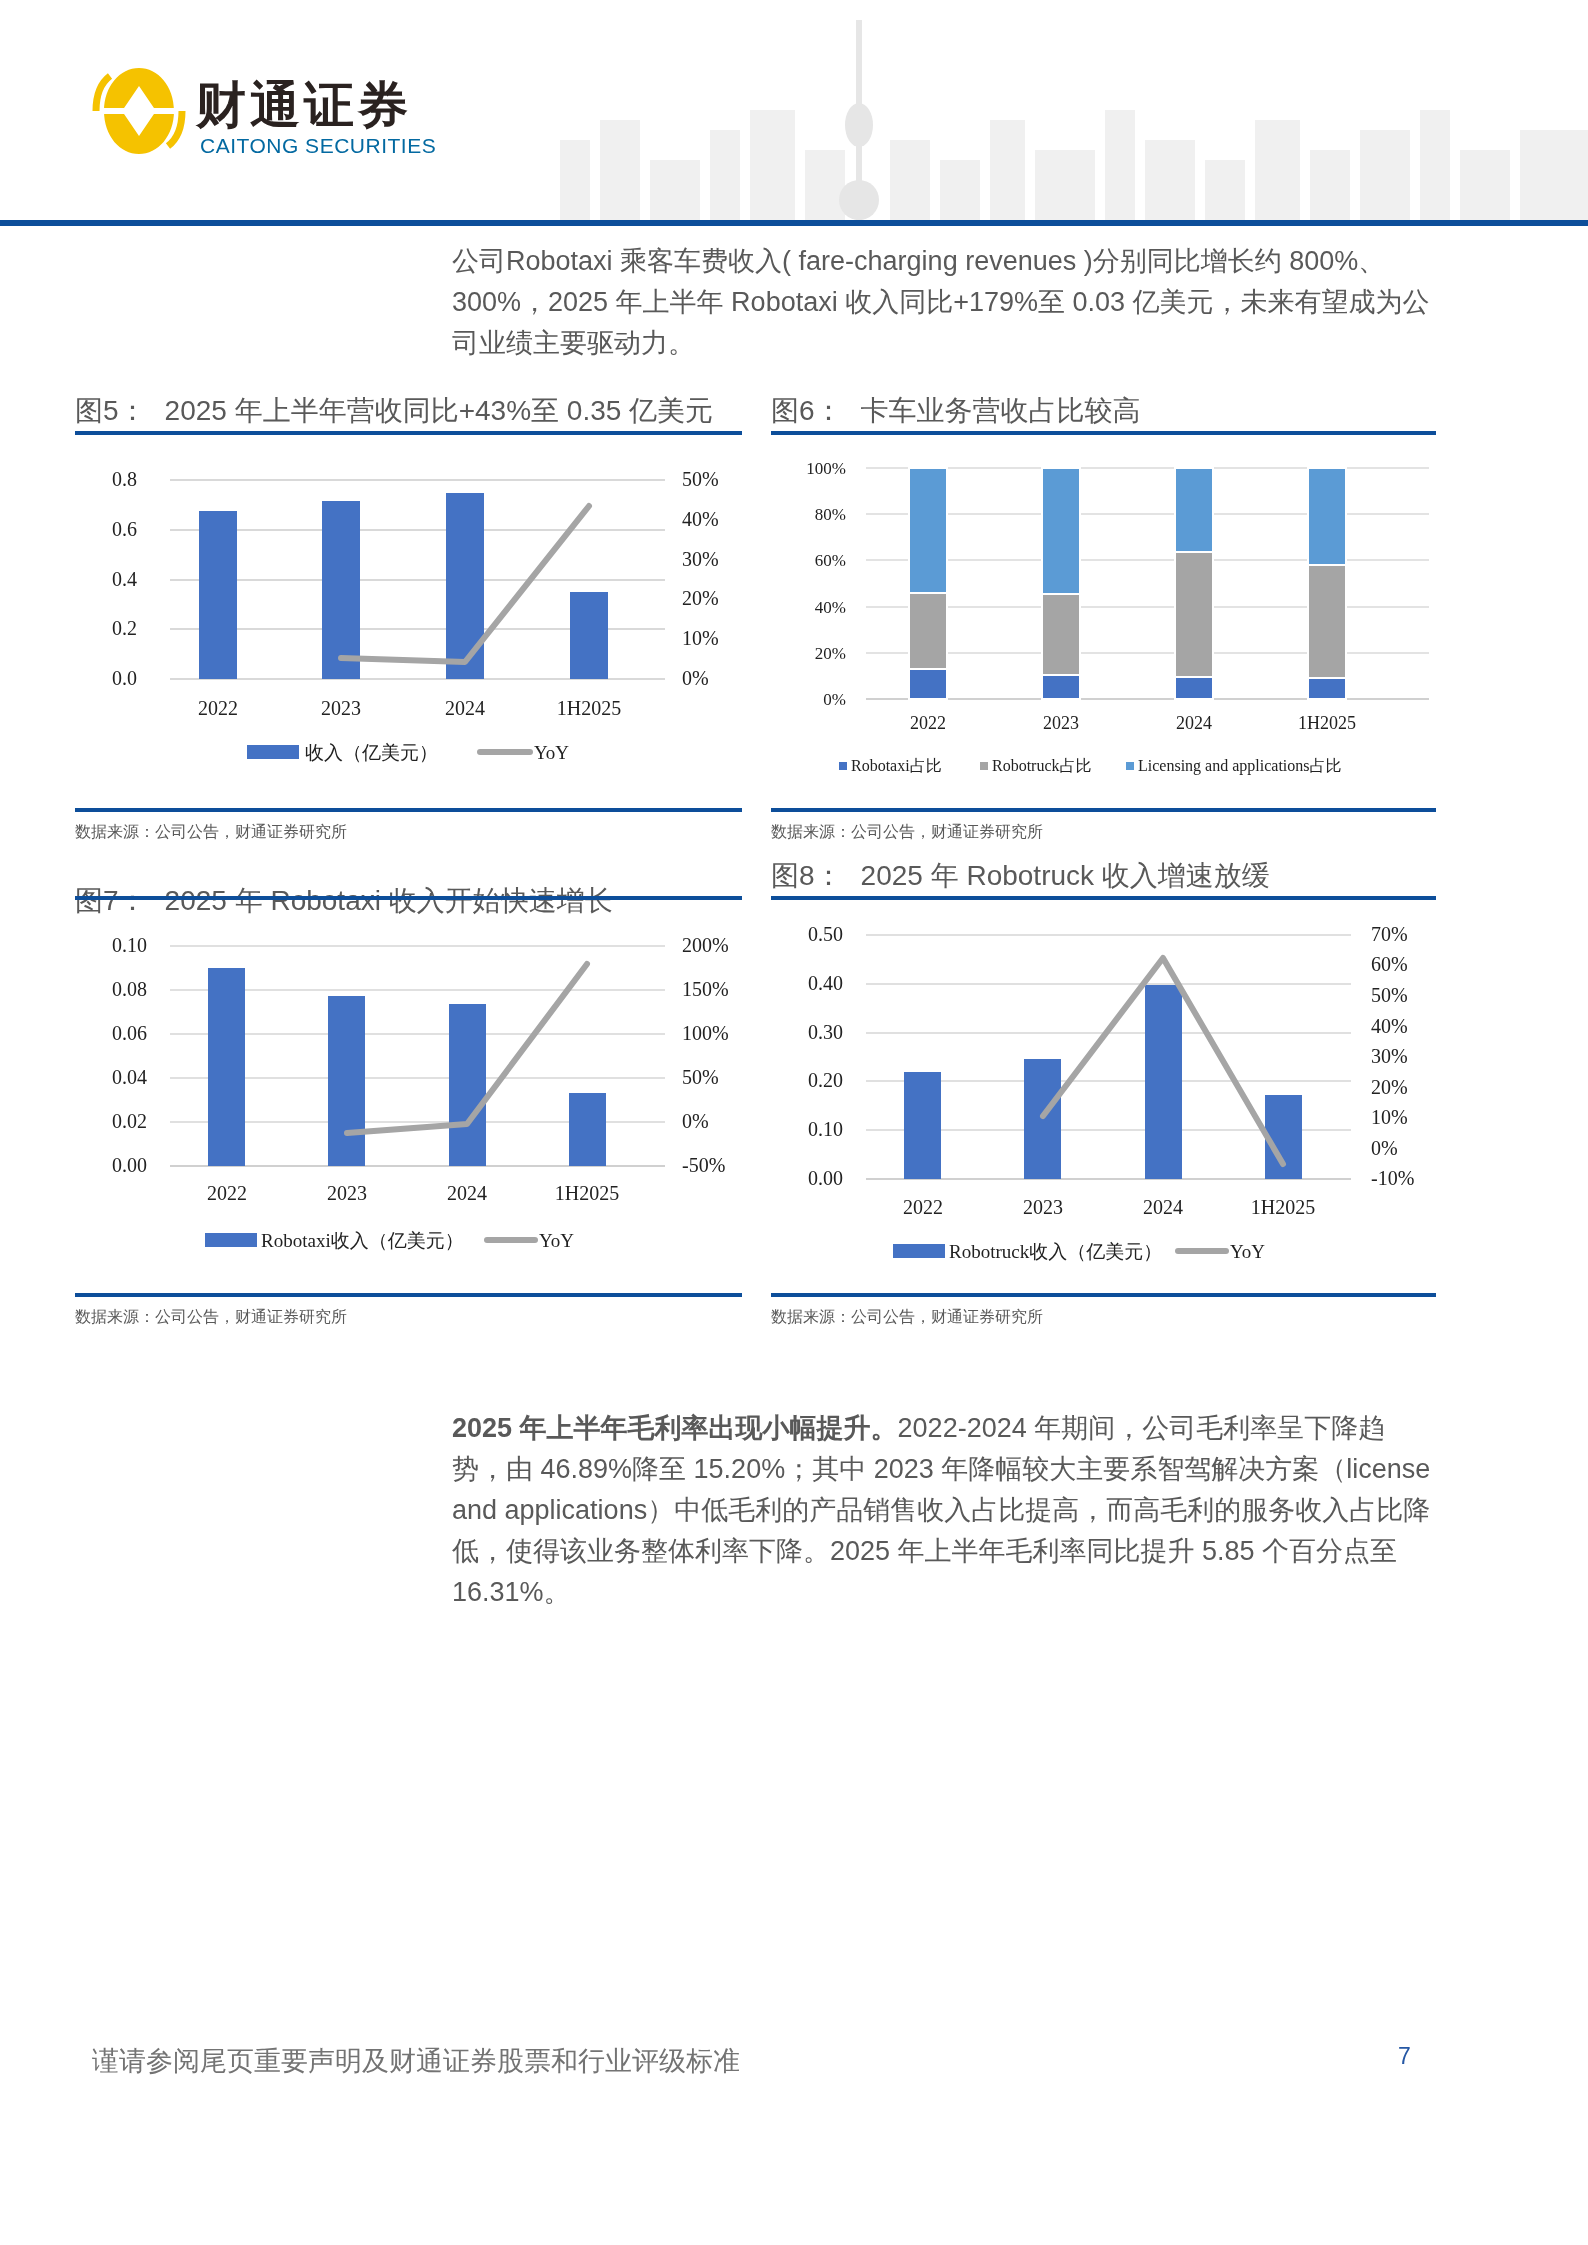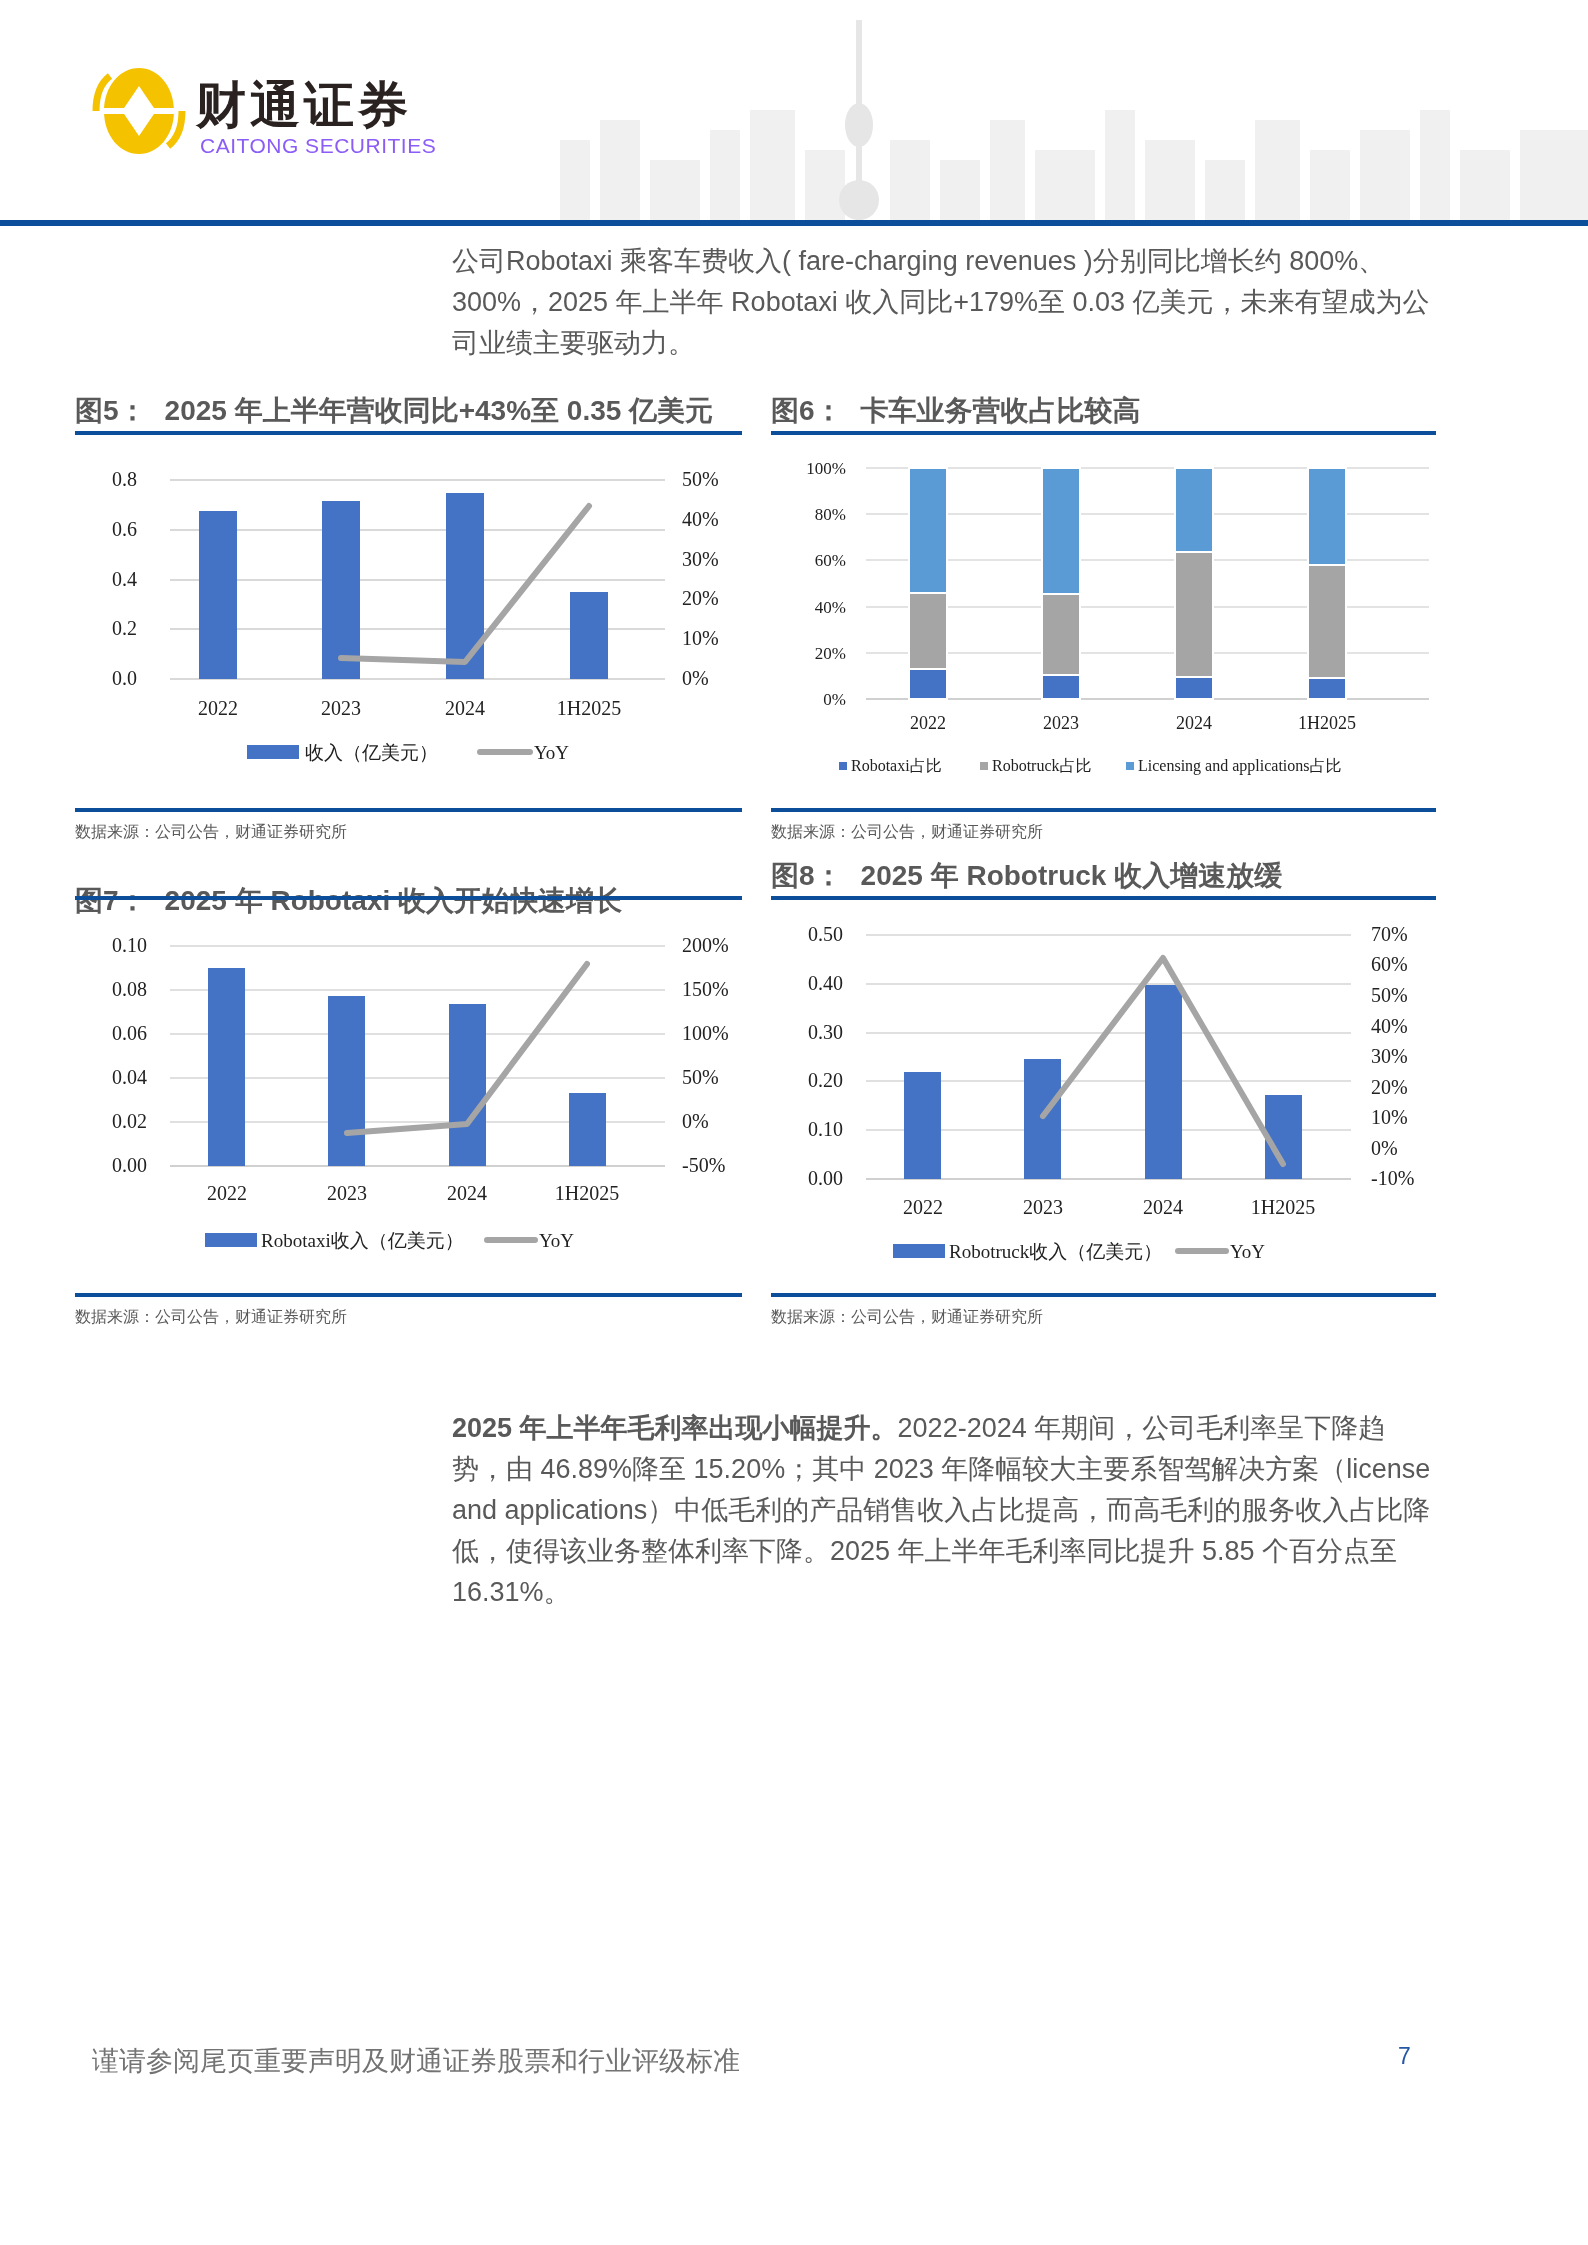--- a/index.html
+++ b/index.html
@@ -3,30 +3,30 @@
 <meta charset="utf-8">
 <style>
   html,body{margin:0;padding:0;background:#fff;}
   body{width:1588px;height:2245px;position:relative;overflow:hidden;font-family:"Liberation Sans","DejaVu Sans",sans-serif;color:#595959;}
   .abs{position:absolute;}
   
   #header{left:0;top:0;width:1588px;height:225px;background:#fff;border-radius:27px;}
   #skyline{left:560px;top:20px;width:1028px;height:200px;}
   #logo-mark{left:92px;top:64px;width:94px;height:94px;}
   #logo-cn{left:196px;top:72px;font-size:50px;font-weight:bold;color:#2a2220;letter-spacing:4px;font-family:"DejaVu Serif",serif;}
-  #logo-en{left:200px;top:134px;font-size:21px;color:#8b5cf6;letter-spacing:0.5px;}
+  #logo-en{left:200px;top:134px;font-size:21px;color:#0369a1;letter-spacing:0.5px;}
   #header-title{left:998px;top:120px;font-size:28px;color:#7f7f7f;}
   #header-rule{left:0;top:220px;width:1588px;height:6px;background:#0d4e9a;}
   
   .para{left:452px;width:985px;font-size:27px;line-height:41px;color:#595959;}
   #para1{top:241px;}
   #para2{top:1360px;margin-top:48px;}
   .para b{color:#595959;}
   
-  .fig-title{font-size:28px;color:#595959;font-weight:bold;white-space:nowrap;}
+  .fig-title{font-size:28px;color:#595959;font-weight:normal;white-space:nowrap;}
   .fig-title .num{margin-right:18px;}
   .rule{height:4px;background:#0d4e9a;}
   .source{font-size:16px;color:#595959;}
   svg text{font-family:"Liberation Serif","DejaVu Serif",serif;}
   #footer-note{left:92px;top:2043px;font-size:27px;color:#737373;}
   #page-num{left:1398px;top:2043px;font-size:23px;color:#2557a4;}
 </style>
 </head>
 <body>
 

